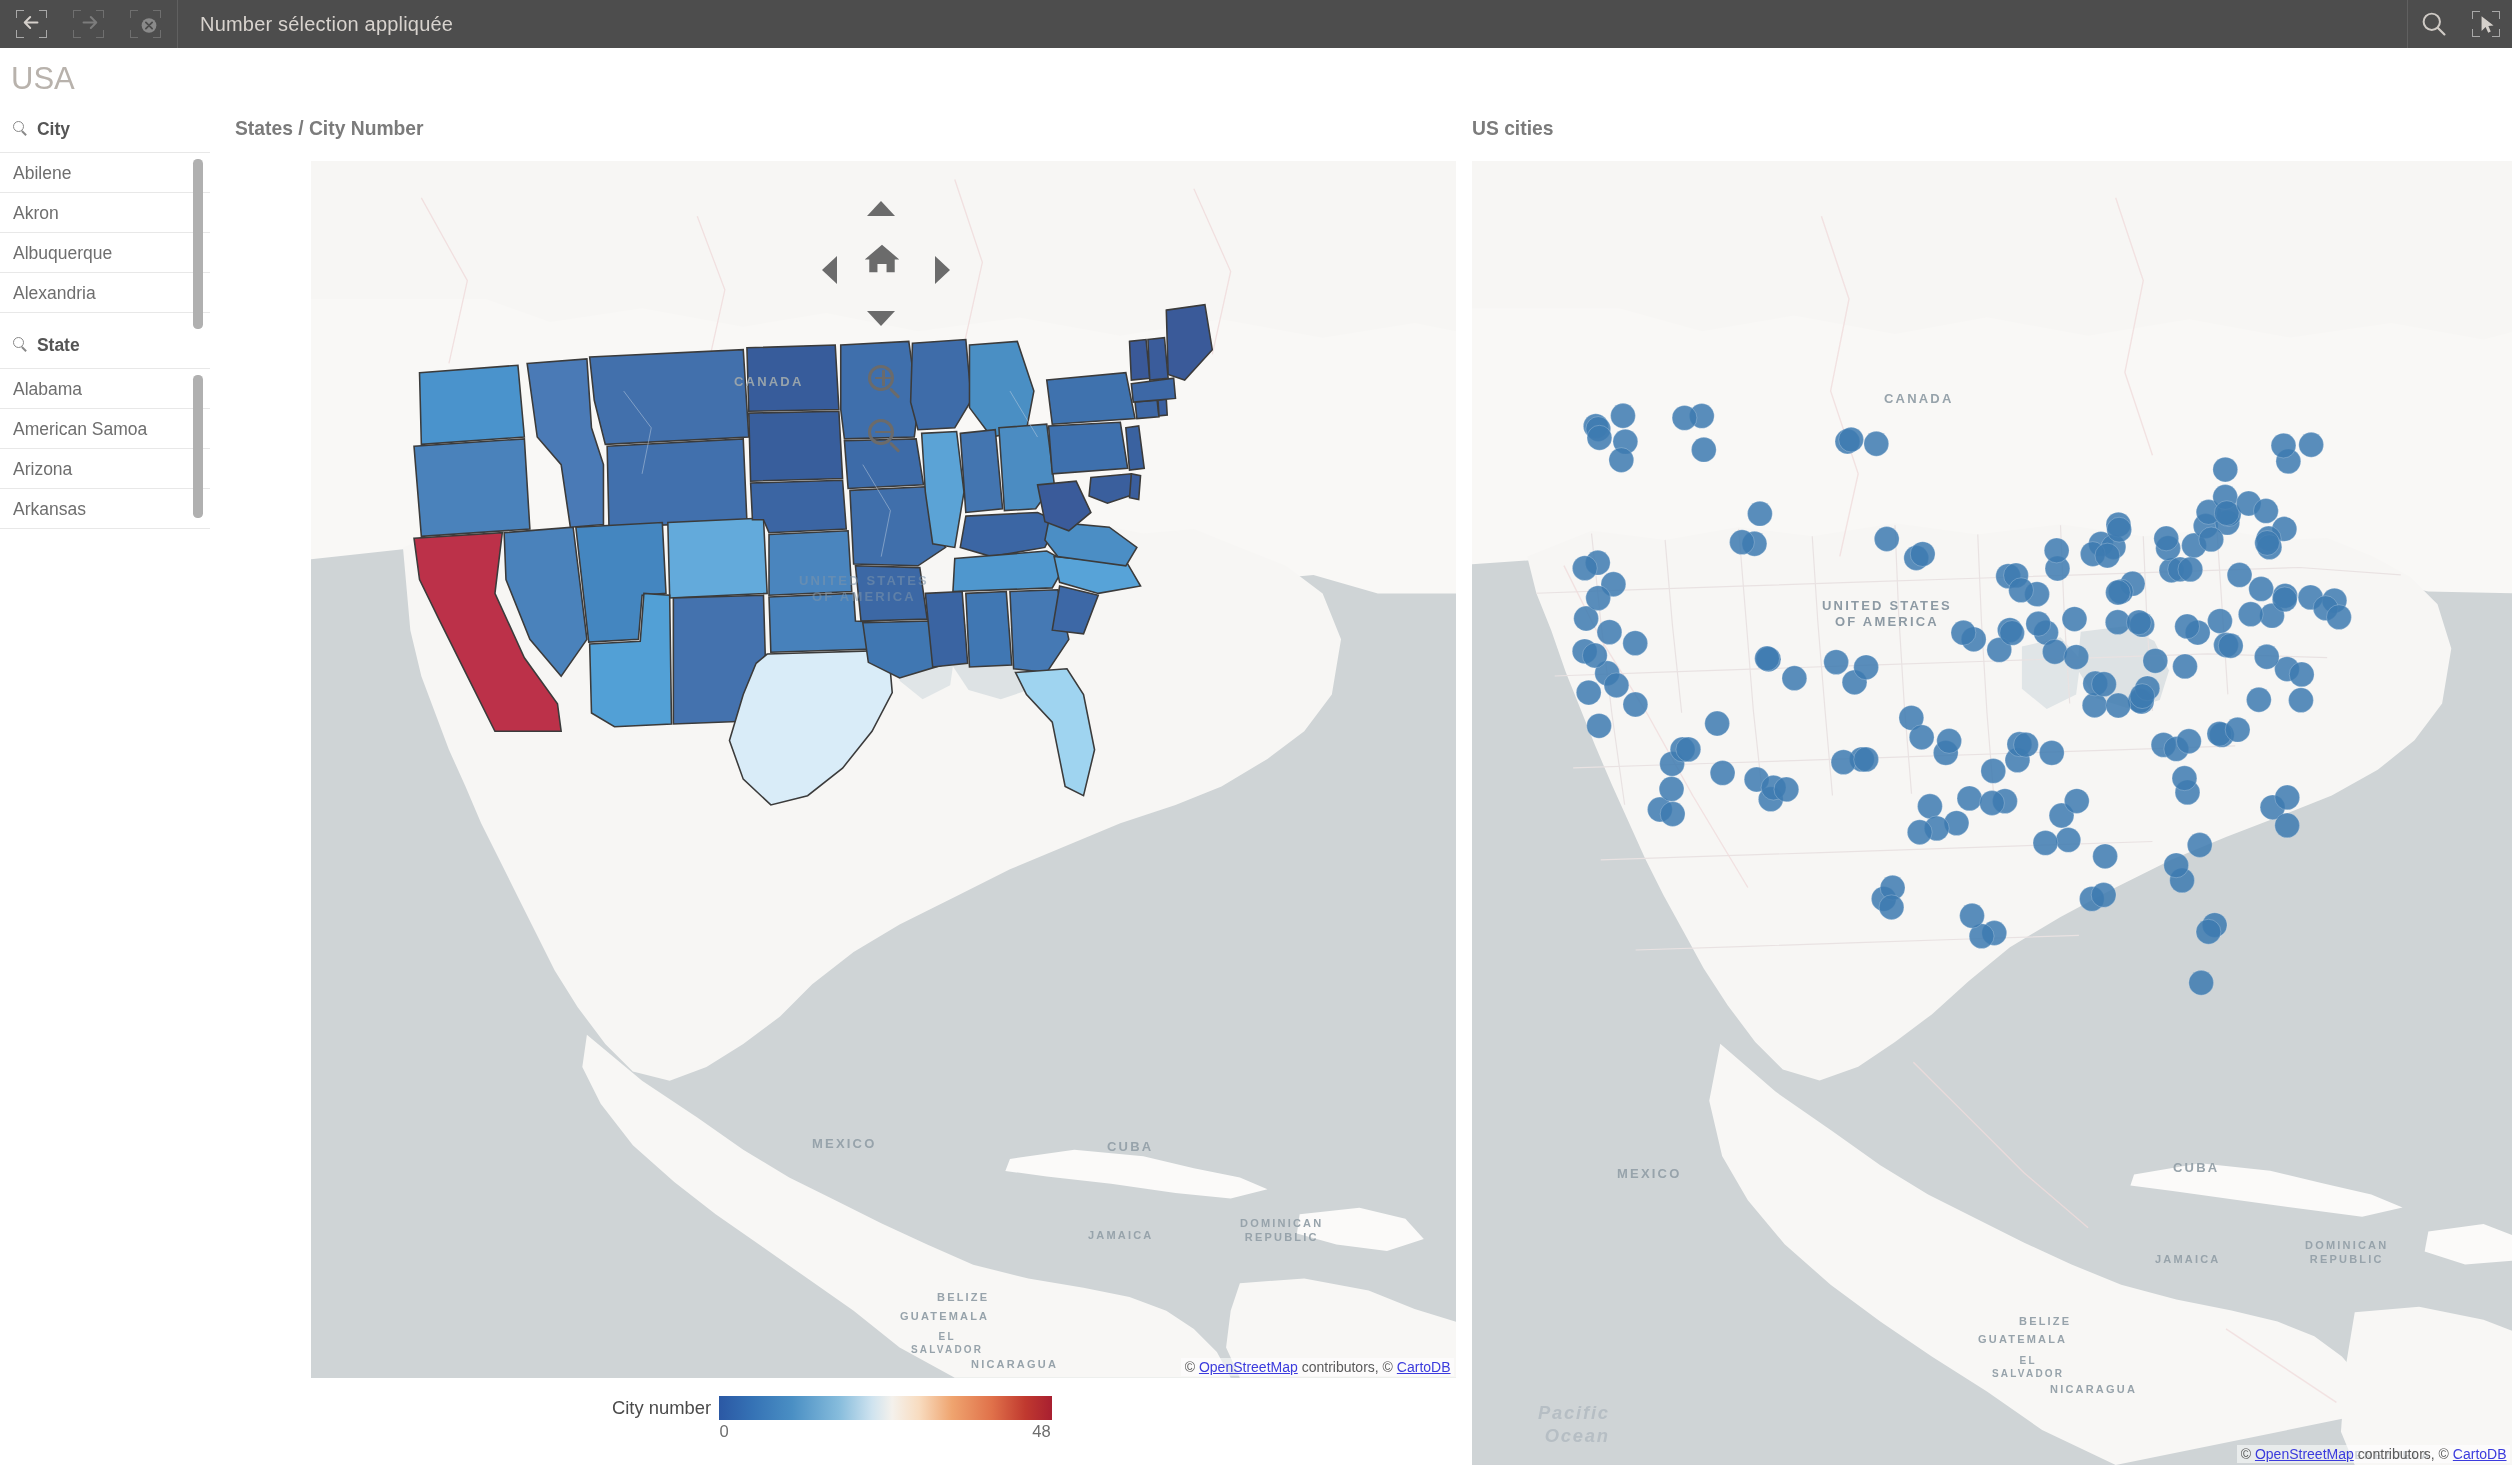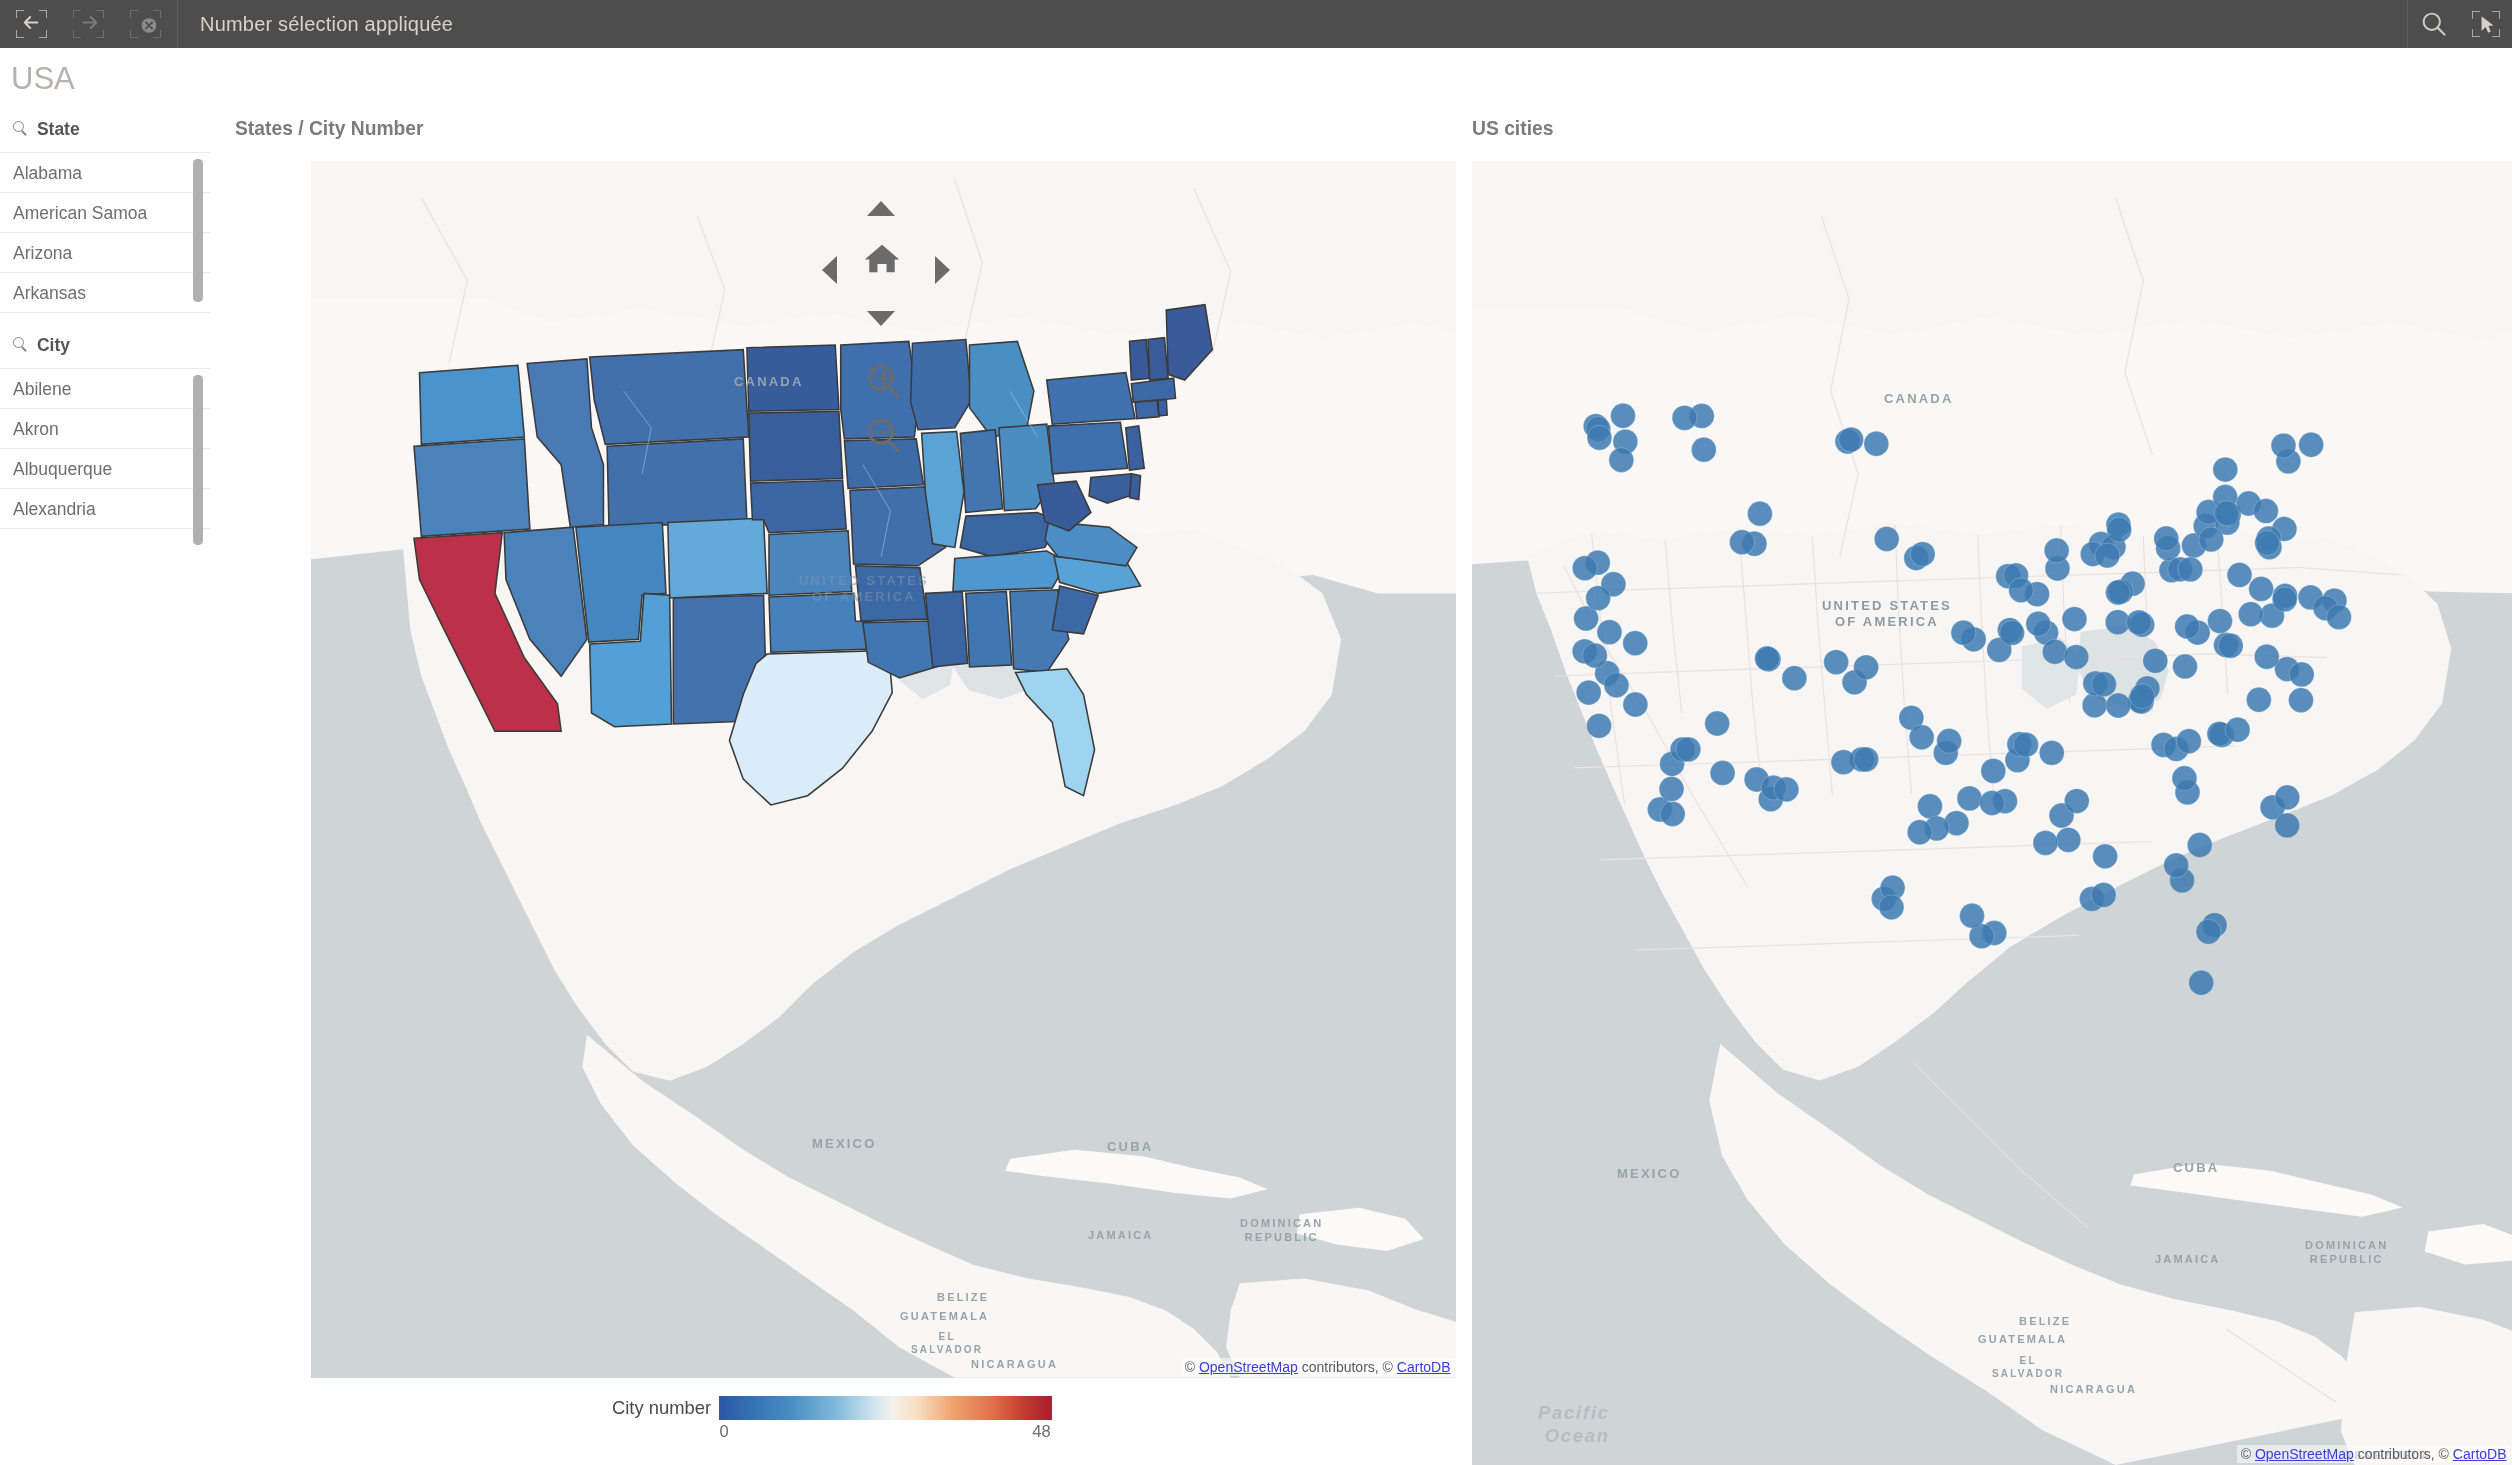--- a/index.html
+++ b/index.html
@@ -292,45 +292,45 @@
 
 <div id="sidebar">
   <div id="app-title">USA</div>
 
   <div class="filter-block">
     <div class="filter-head">
       <span class="mag">
         <span class="ring"></span>
           <span class="hdl"></span>
       </span>
+      <span class="lbl">City</span>
+    </div>
+    <div class="list-wrap">
+      <div class="list-item">Abilene</div>
+      <div class="list-item">Akron</div>
+      <div class="list-item">Albuquerque</div>
+      <div class="list-item">Alexandria</div>
+      <div class="sb-track city"></div>
+    </div>
+  </div>
+
+  <div class="filter-block">
+    <div class="filter-head">
+      <span class="mag">
+        <span class="ring"></span>
+          <span class="hdl"></span>
+      </span>
       <span class="lbl">State</span>
     </div>
     <div class="list-wrap">
       <div class="list-item">Alabama</div>
       <div class="list-item">American Samoa</div>
       <div class="list-item">Arizona</div>
       <div class="list-item">Arkansas</div>
       <div class="sb-track"></div>
-    </div>
-  </div>
-
-  <div class="filter-block">
-    <div class="filter-head">
-      <span class="mag">
-        <span class="ring"></span>
-          <span class="hdl"></span>
-      </span>
-      <span class="lbl">City</span>
-    </div>
-    <div class="list-wrap">
-      <div class="list-item">Abilene</div>
-      <div class="list-item">Akron</div>
-      <div class="list-item">Albuquerque</div>
-      <div class="list-item">Alexandria</div>
-      <div class="sb-track city"></div>
     </div>
   </div>
 </div>
 
 <div class="panel-title" id="panel-left-title">States / City Number</div>
 
 <div class="panel-title" id="panel-right-title">US cities</div>
 
 <div class="map" id="map-left">
   <svg width="1145" height="1217" viewBox="0 0 1245 1323">

